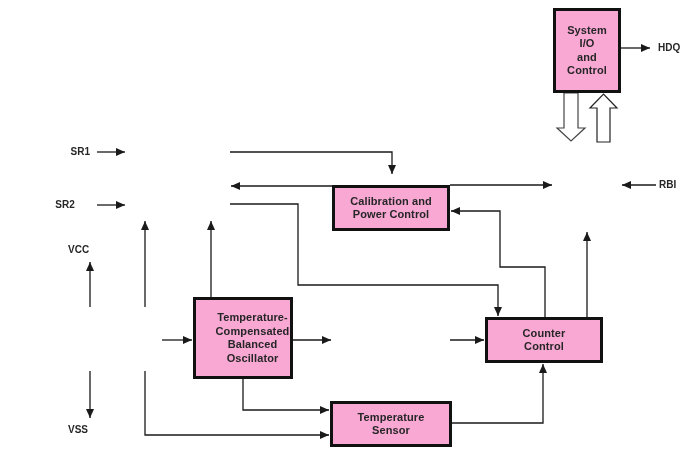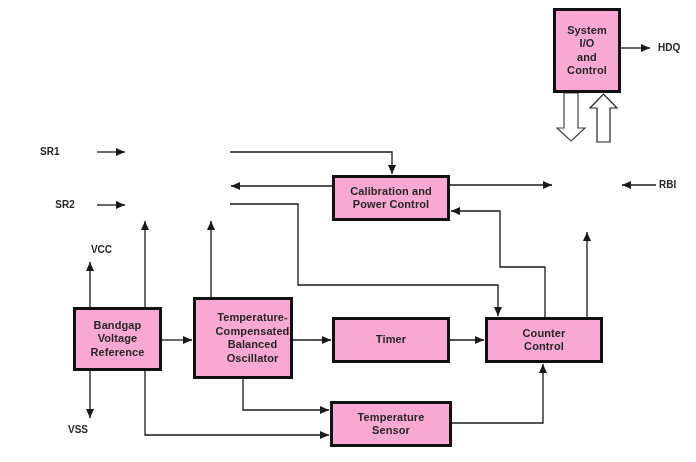--- a/index.html
+++ b/index.html
@@ -17,30 +17,30 @@
     font-weight:bold;font-size:11px;line-height:13.5px;color:#262626;letter-spacing:0.1px;
   }
   .pin-label{
     position:absolute;font-weight:bold;font-size:10px;color:#262626;z-index:2;
     white-space:nowrap;
   }
   
   .b-vfc       {left:126px;top:130px;width:104px;height:90px;}
   .b-sysio     {left:553px;top:8px;  width:68px; height:85px;}
   .b-registers {left:553px;top:142px;width:68px; height:89px;}
-  .b-cal       {left:332px;top:175px;width:118px;height:46px;}
+  .b-cal       {left:332px;top:185px;width:118px;height:46px;}
   .b-bandgap   {left:73px; top:307px;width:89px; height:64px;}
   .b-osc       {left:193px;top:297px;width:100px;height:82px;padding-left:19px;}
   .b-timer     {left:332px;top:317px;width:118px;height:46px;}
   .b-counter   {left:485px;top:317px;width:118px;height:46px;}
   .b-tsensor   {left:330px;top:401px;width:122px;height:46px;}
   
-  .p-sr1{left:40px;top:146px;width:50px;}
+  .p-sr1{left:40px;top:146px;width:50px;text-align:right;}
   .p-sr2{left:40px;top:199px;width:50px;text-align:center;}
-  .p-vcc{left:68px;top:244px;width:44px;text-align:right;}
+  .p-vcc{left:68px;top:244px;width:44px;text-align:left;}
   .p-vss{left:68px;top:424px;width:44px;}
   .p-hdq{left:658px;top:42px;}
   .p-rbi{left:659px;top:179px;}
 </style>
 </head>
 <body>
 
 <div id="canvas">
 
   <svg id="wires" viewBox="0 0 696 462" xmlns="http://www.w3.org/2000/svg">
@@ -87,42 +87,30 @@
   </div>
 
 
   <div class="block b-cal">
     <div class="block-label">
       <div>Calibration and</div>
       <div>Power Control</div>
     </div>
   </div>
 
-  <div class="block b-bandgap">
-    <div class="block-label">
-      <div>Bandgap</div>
-      <div>Voltage</div>
-      <div>Reference</div>
-    </div>
-  </div>
 
   <div class="block b-osc">
     <div class="block-label">
       <div>Temperature-</div>
       <div>Compensated</div>
       <div>Balanced</div>
       <div>Oscillator</div>
     </div>
   </div>
 
-  <div class="block b-timer">
-    <div class="block-label">
-      <div>Timer</div>
-    </div>
-  </div>
 
   <div class="block b-counter">
     <div class="block-label">
       <div>Counter</div>
       <div>Control</div>
     </div>
   </div>
 
   <div class="block b-tsensor">
     <div class="block-label">

